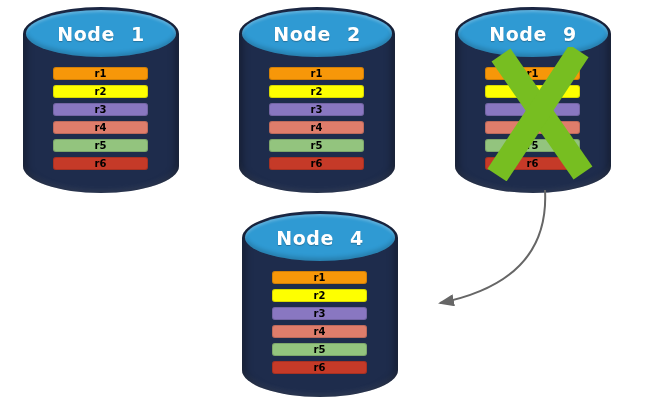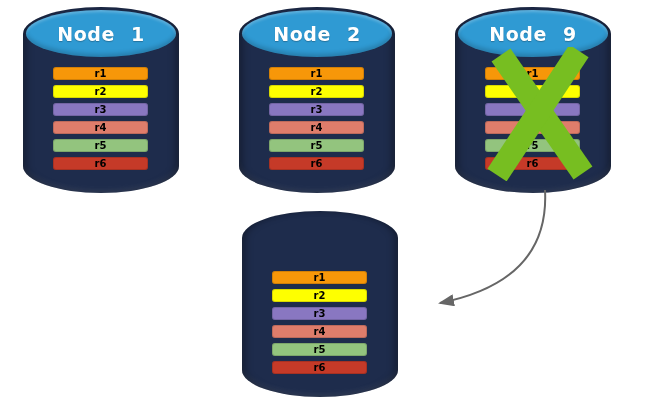--- a/index.html
+++ b/index.html
@@ -176,20 +176,23 @@
         </div>
     </div>
     <svg class="x-overlay" viewBox="0 0 122 134">
       <line x1="19" y1="8" x2="101" y2="126" stroke-width="23" stroke-linecap="butt" stroke="#77BE21"></line>
       <line x1="97" y1="4" x2="15" y2="128" stroke-width="23" stroke-linecap="butt" stroke="#77BE21"></line>
     </svg>
   </div>
 
   <div class="node node-4">
     <div class="cyl-body" style="background: rgb(30, 44, 76);"></div>
+    <div class="cyl-top" style="background: rgb(47, 154, 211);">
+      <span class="node-title">Node 4</span>
+    </div>
     <div class="rows">
       <div class="row" style="background: rgb(247, 151, 9);">
           <span>r1</span>
         </div>
       <div class="row" style="background: rgb(254, 255, 0);">
           <span>r2</span>
         </div>
       <div class="row" style="background: rgb(137, 119, 193);">
           <span>r3</span>
         </div>

